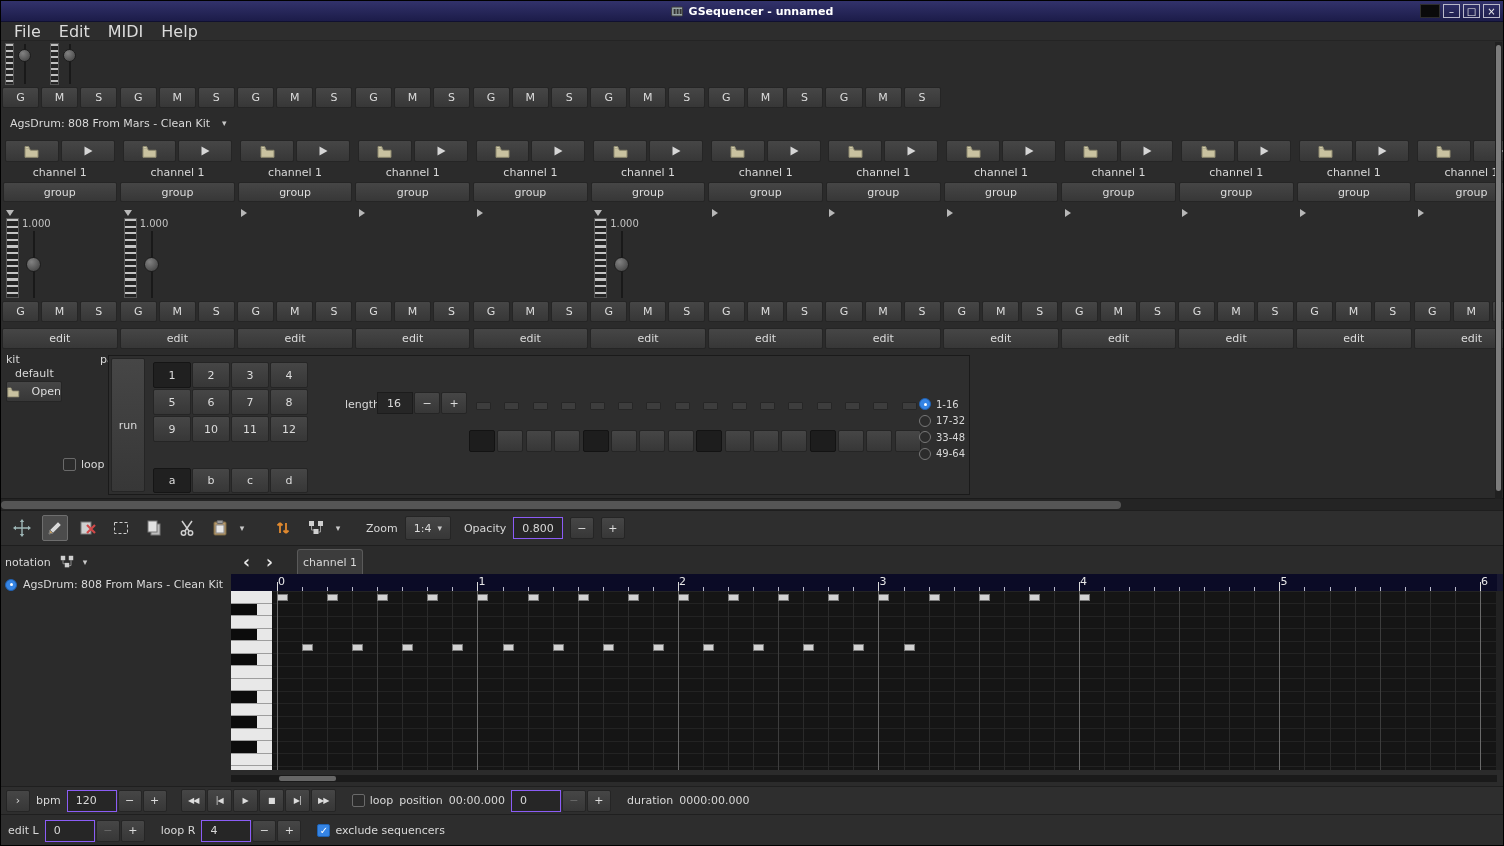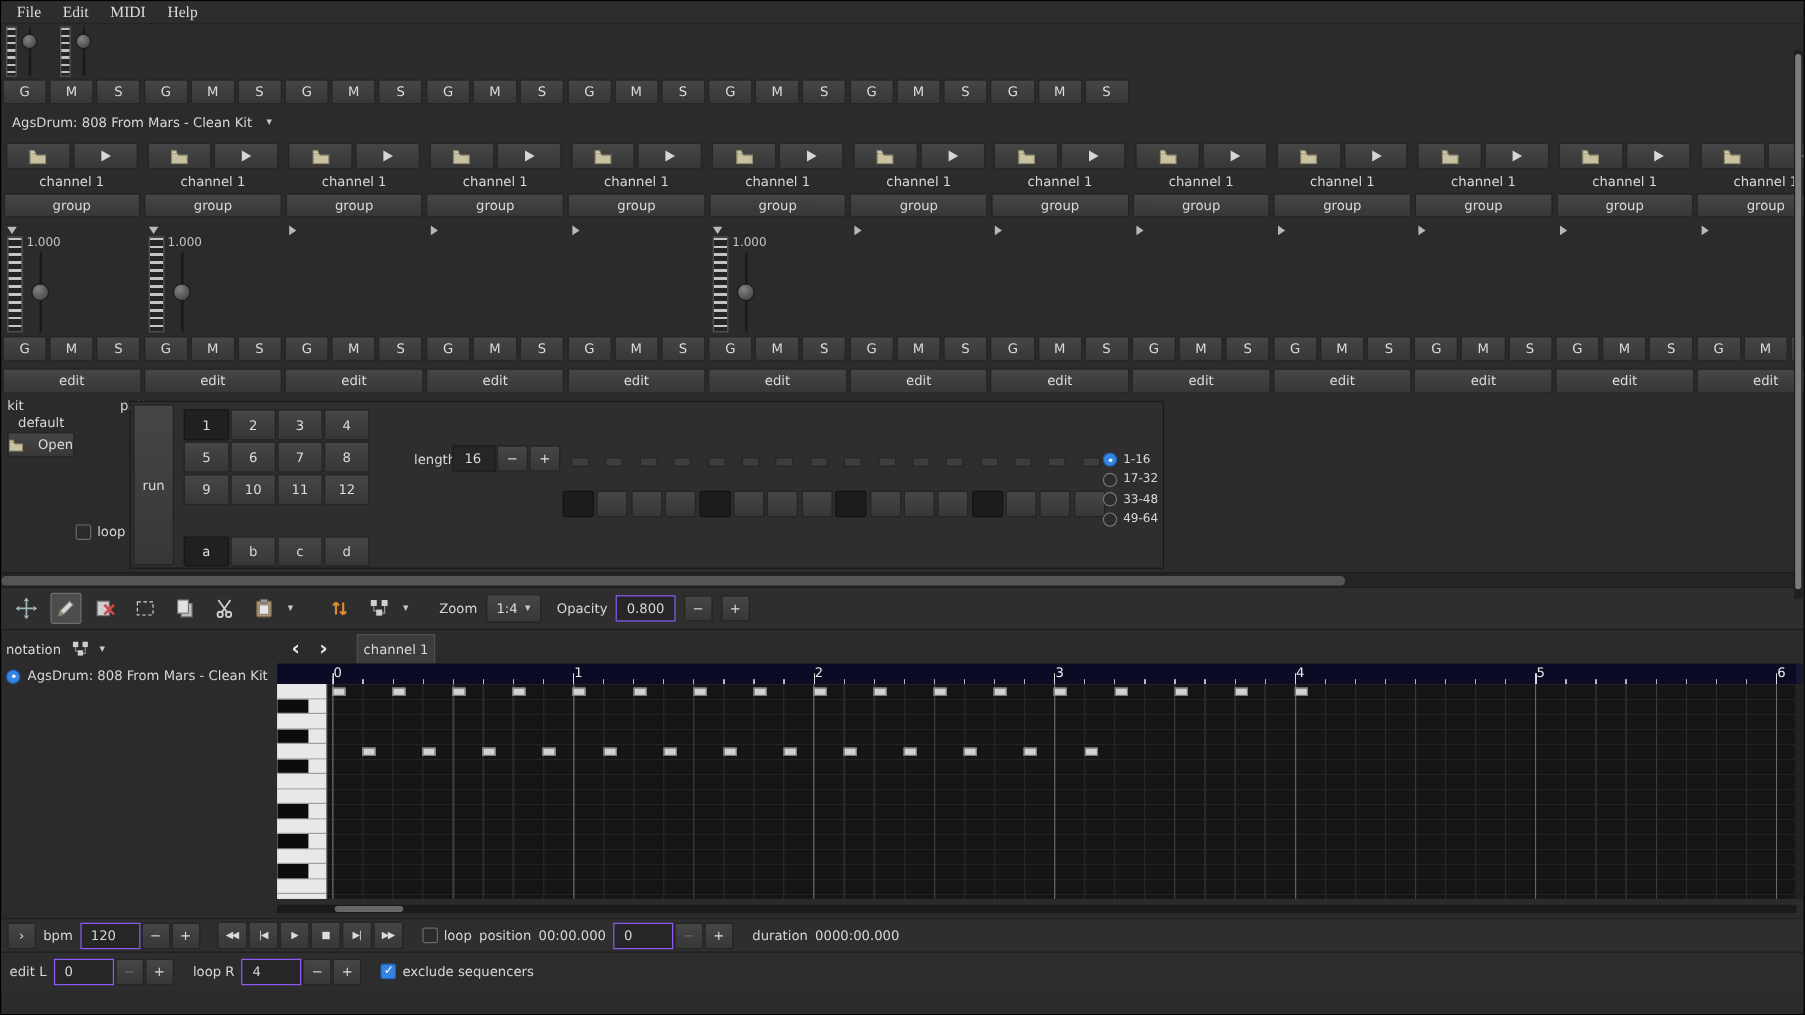--- a/index.html
+++ b/index.html
@@ -8,21 +8,21 @@
 button{font-family:inherit;color:inherit;cursor:default;}
 .window{position:relative;width:1504px;height:846px;background:#2b2b2b;border:1px solid #000;overflow:hidden;}
 
 .titlebar{height:21px;background:linear-gradient(#32326b,#1c1c49);display:flex;align-items:center;position:relative;color:#fff;border-bottom:1px solid #101030;}
 .title-center{position:absolute;left:50%;transform:translateX(-50%);display:flex;align-items:center;gap:5px;font-weight:bold;font-size:11px;}
 .win-controls{position:absolute;right:3px;top:3px;display:flex;gap:3px;align-items:center;}
 .win-dark{width:20px;height:14px;background:#0a0a0a;border:1px solid #2e2e2e;}
 .win-btn{width:17px;height:14px;background:transparent;border:1px solid #b9b9c9;color:#eee;font-size:10px;line-height:11px;text-align:center;padding:0;}
 
 .menubar{height:19px;background:#2d2d2d;border-bottom:1px solid #242424;display:flex;align-items:center;padding-left:4px;}
-.menu-item{padding:4px 9px;font-size:13px;color:#dcdcdc;font-family:Liberation Serif, serif;}
+.menu-item{padding:4px 9px;font-size:16px;color:#dcdcdc;}
 
 .btn{background:linear-gradient(#464646,#373737);border:1px solid #252525;border-radius:2px;font-size:11px;color:#dcdcdc;display:inline-flex;align-items:center;justify-content:center;}
 .btn.active{background:#202020;border-color:#151515;}
 
 .master-row{height:45px;display:flex;padding:2px 0 0 4px;gap:14px;}
 .master-fader{display:flex;height:42px;}
 .m-meter{width:9px;height:42px;border:1px solid #555;background:repeating-linear-gradient(#bfbfbf 0 2px,#242424 2px 6px);}
 .m-slider{width:22px;position:relative;}
 .m-slider::before{content:"";position:absolute;left:10px;top:1px;bottom:1px;width:2px;background:#191919;}
 .m-knob{position:absolute;left:4px;top:6px;width:13px;height:13px;border-radius:50%;border:1px solid #1d1d1d;background:radial-gradient(circle at 35% 30%,#828282,#3c3c3c);}
@@ -133,20 +133,37 @@
 .check{display:flex;align-items:center;gap:5px;}
 .disabled{color:#6a6a6a;}
 .loopbar{height:32px;background:#2d2d2d;border-top:1px solid #1f1f1f;display:flex;align-items:center;padding-left:7px;gap:6px;}
 .ml10{margin-left:10px;}
 </style>
 </head>
 <body>
 
 <div class="window">
 
+  <div class="titlebar">
+    <div class="title-center">
+      <svg width="13" height="13" viewBox="0 0 13 13">
+          <rect x="1" y="2" width="11" height="9" rx="1" fill="#9aa7a7" stroke="#3a3a3a"></rect>
+          <rect x="3" y="4" width="2" height="5" fill="#333"></rect>
+          <rect x="6" y="4" width="2" height="5" fill="#333"></rect>
+          <rect x="9" y="4" width="2" height="5" fill="#333"></rect>
+        </svg>
+      <span>GSequencer - unnamed</span>
+    </div>
+    <div class="win-controls">
+      <div class="win-dark"></div>
+      <button class="win-btn">–</button>
+      <button class="win-btn">□</button>
+      <button class="win-btn">×</button>
+    </div>
+  </div>
 
   <div class="menubar" id="menubar">
       <div class="menu-item">File</div>
       <div class="menu-item">Edit</div>
       <div class="menu-item">MIDI</div>
       <div class="menu-item">Help</div>
     </div>
 
   <div class="machine-area">
     <div class="master-row">

